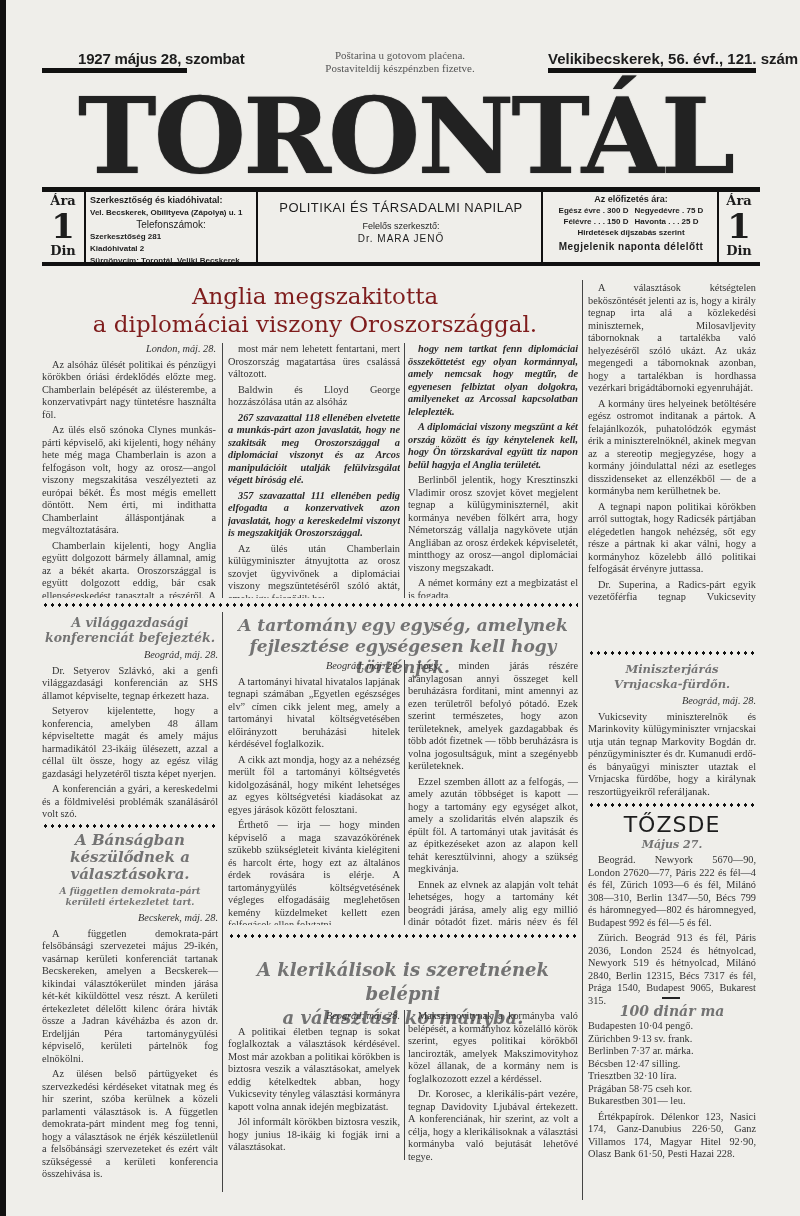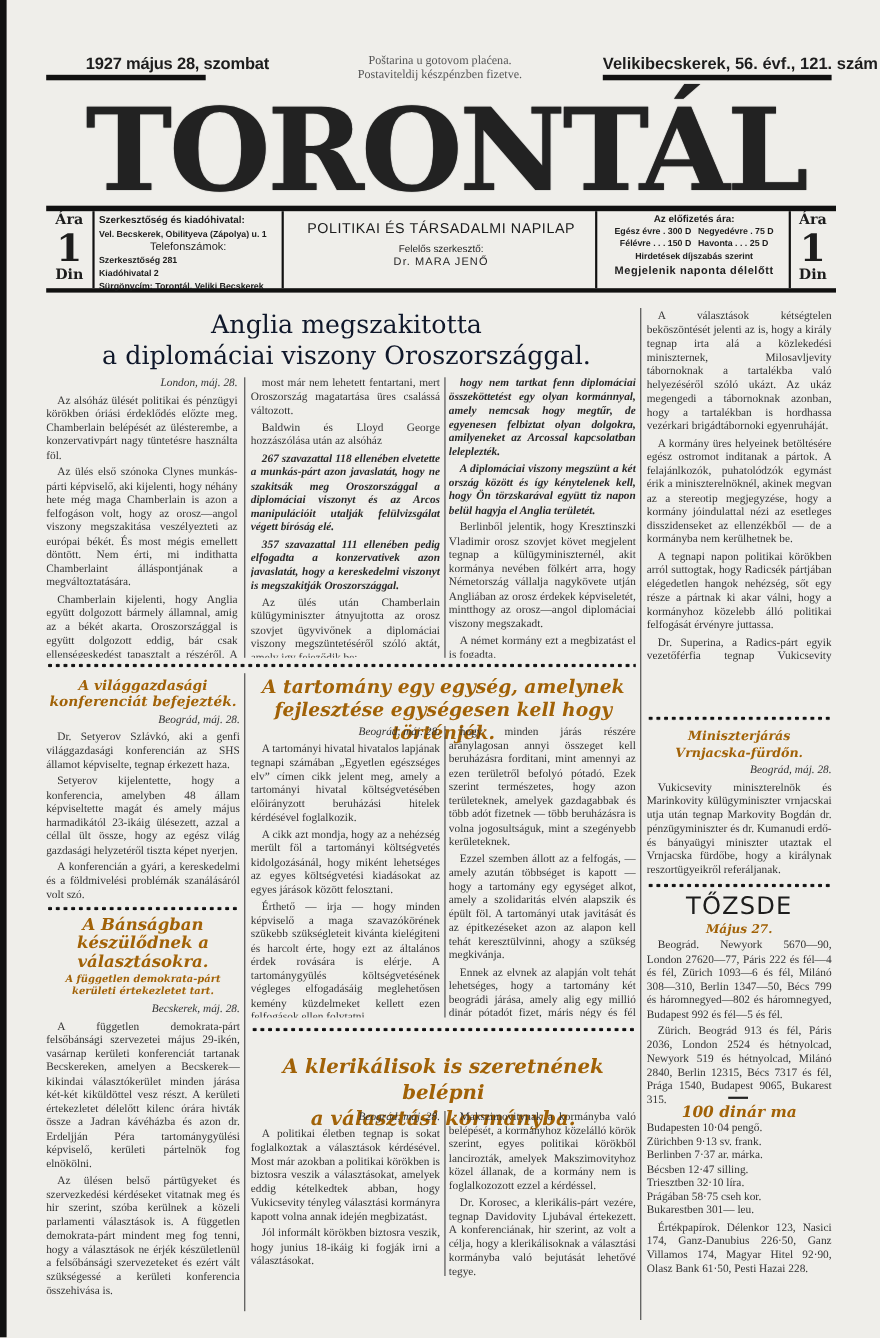--- a/index.html
+++ b/index.html
@@ -22,28 +22,28 @@
   .vrule { width:2px; background:#111; }
   .office { left:90px; top:194px; width:162px; font-family:"Liberation Sans", sans-serif; font-size:8px; line-height:12px; }
   .office b { font-size:9px; }
   .center-info { left:262px; top:200px; width:278px; text-align:center; font-family:"Liberation Sans", sans-serif; }
   .center-info .np { font-size:13px; letter-spacing:0.5px; }
   .center-info .ed { font-size:9px; margin-top:6px; }
   .center-info .edn { font-size:10px; letter-spacing:1px; margin-top:2px; }
   .subs { left:545px; top:194px; width:172px; text-align:center; font-family:"Liberation Sans", sans-serif; font-size:8px; line-height:11px; }
   .subs .row { display:flex; justify-content:center; gap:6px; font-weight:bold; }
   .subs .pub { font-size:10px; font-weight:bold; letter-spacing:0.5px; margin-top:3px; }
-  .headline-main { left:60px; top:282px; width:510px; text-align:center; font-family:"DejaVu Serif", serif; font-size:23px; line-height:28px; color:#0f172a; }
+  .headline-main { left:60px; top:282px; width:510px; text-align:center; font-family:"DejaVu Serif", serif; font-size:23px; line-height:28px; color:#7f1d1d; }
   .col { font-family:"Liberation Serif", serif; font-size:10.3px; line-height:12.5px; text-align:justify; color:#333; }
   .col p { margin:0 0 3px 0; text-indent:10px; }
   .col .dl { text-align:right; font-style:italic; margin-bottom:3px; text-indent:0; }
   .col .it { font-style:italic; font-weight:bold; color:#2a2a2a; }
   .colrule { width:1px; background:#444; }
   .dots { height:6px; background-image:radial-gradient(circle, #111 1.6px, transparent 1.8px); background-size:7px 6px; background-repeat:repeat-x; }
-  .sub-head { font-family:"DejaVu Serif", serif; font-style:italic; font-weight:bold; text-align:center; color:#a16207; }
+  .sub-head { font-family:"DejaVu Serif", serif; font-style:italic; font-weight:bold; text-align:center; color:#737373; }
   .tozsde { font-family:"DejaVu Sans", sans-serif; font-size:22px; letter-spacing:1px; text-align:center; }
 </style>
 </head>
 <body>
 
 <div class="abs frame-left"></div>
 
 <div class="abs dateline">1927 május 28, szombat</div>
 <div class="abs dateline-rule"></div>
 <div class="abs postal">

